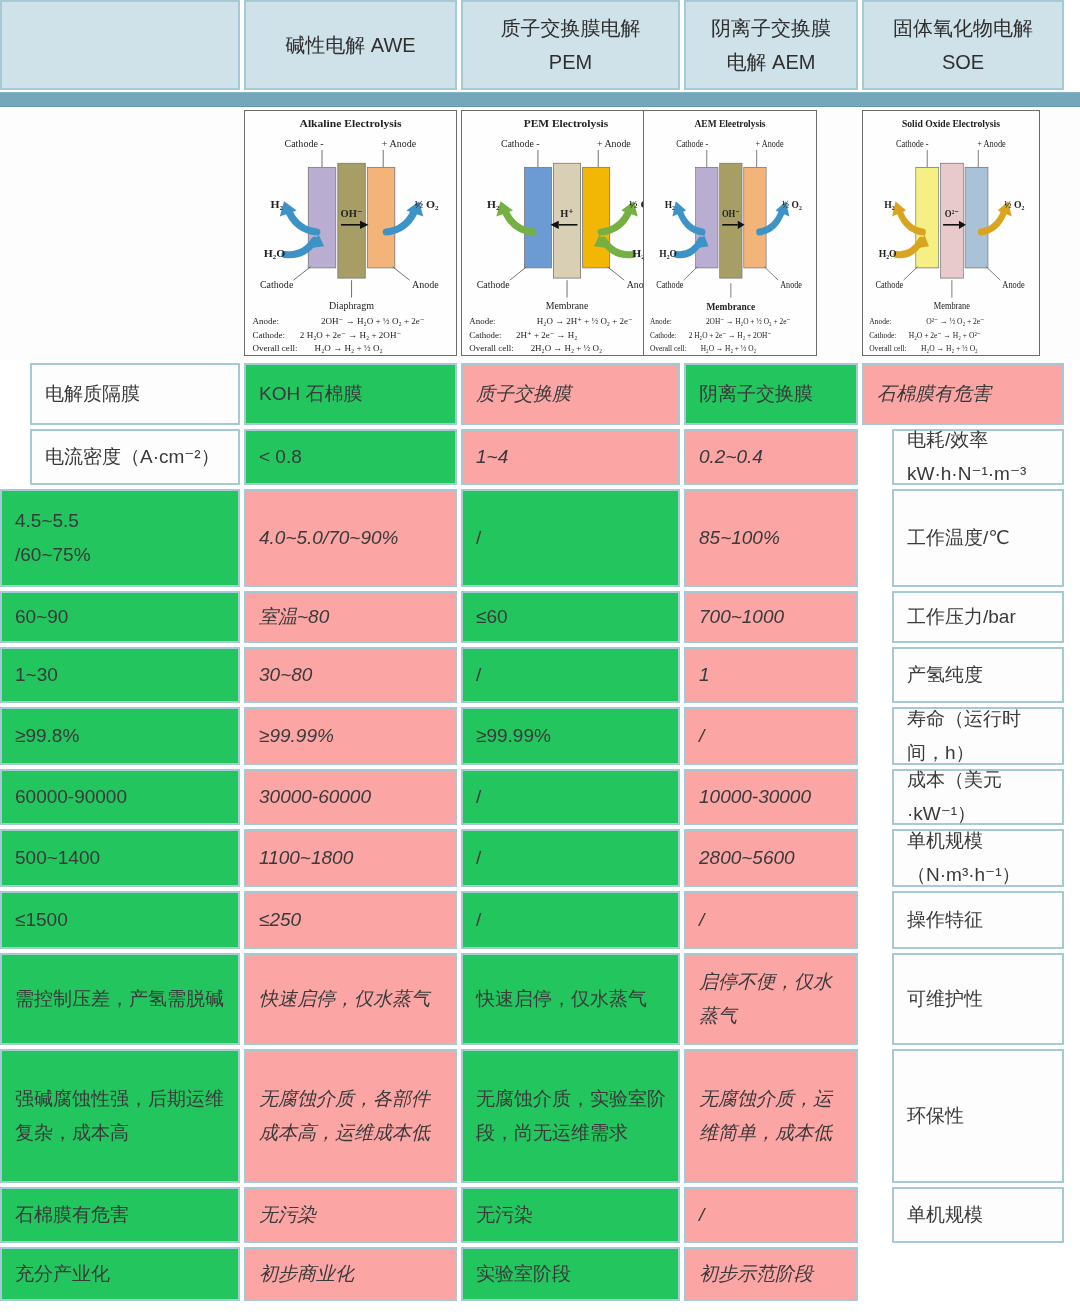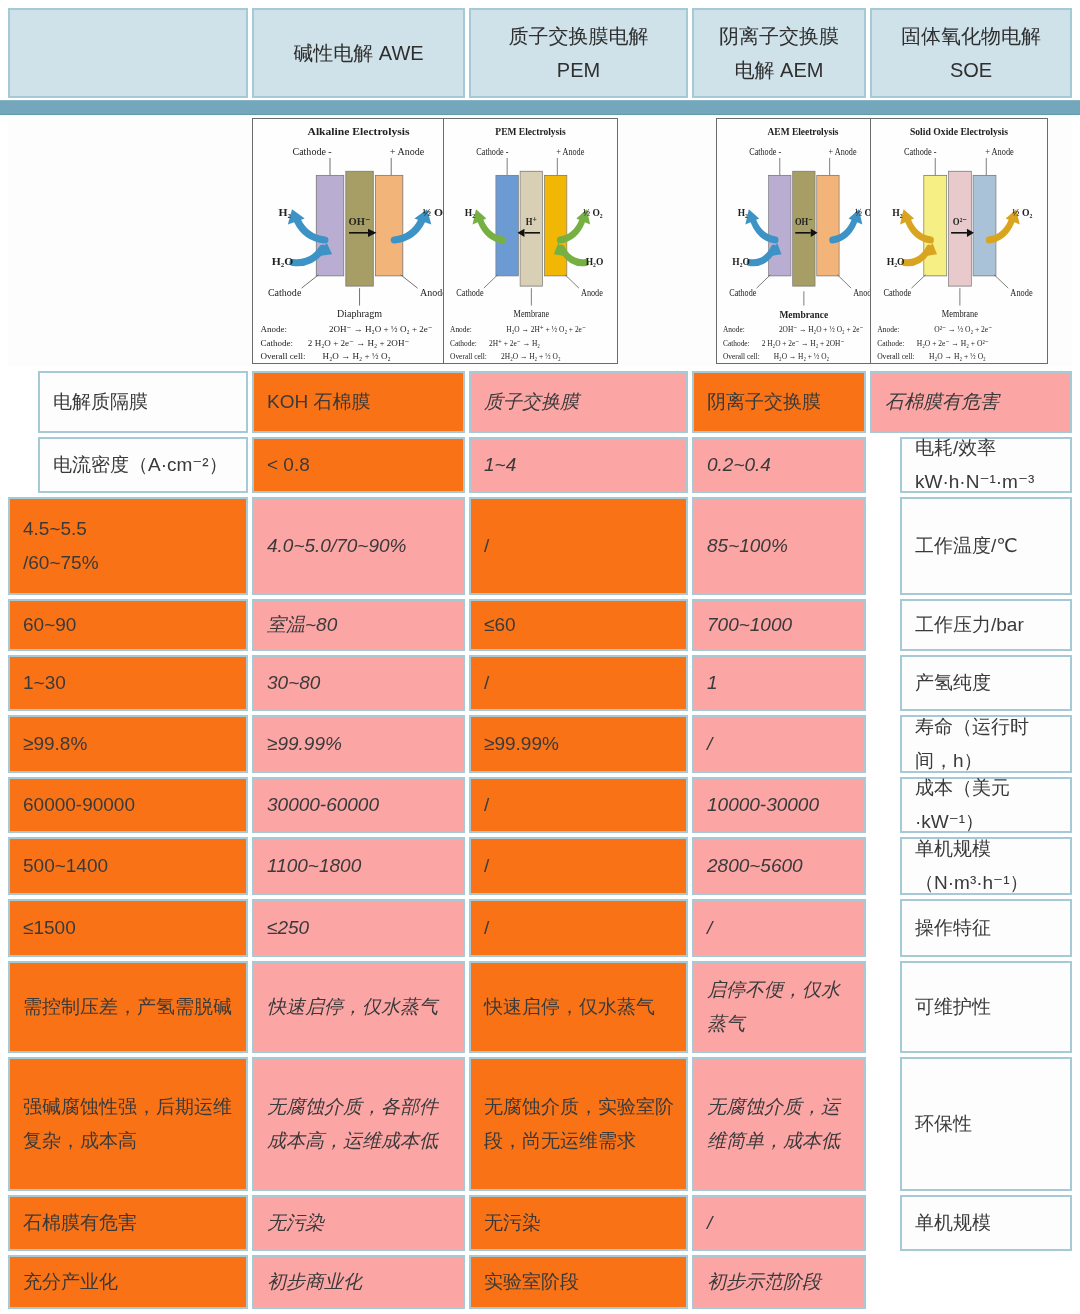--- a/index.html
+++ b/index.html
@@ -1,18 +1,18 @@
 <!DOCTYPE html>
 <html><head>
 <meta charset="utf-8">
 <style>
   html,body{margin:0;padding:0;background:#ffffff;}
   body{width:1080px;height:1314px;overflow:hidden;
        font-family:"Liberation Sans","DejaVu Sans",sans-serif;color:#3a3a3a;}
-  .page{box-sizing:border-box;width:1080px;height:1314px;padding:8px;background:#ffffff;border-radius:30px;}
+  .page{box-sizing:border-box;width:1080px;height:1314px;background:#ffffff;border-radius:30px;}
 
   
   .header-row{display:grid;grid-template-columns:240px 213px 219px 174px 202px;gap:4px;height:90px;}
   .hcell{box-sizing:border-box;border:2px solid #a6c9d6;background:#cfe1e9;
          display:flex;align-items:center;justify-content:center;text-align:center;
          font-size:20px;line-height:1.7;color:#2f2f2f;white-space:pre-line;}
 
   
   .band{height:13px;background:#74a7bb;margin:2px -8px;border-top:1px solid #87b4c4;border-bottom:1px solid #629aae;}
 
@@ -32,21 +32,21 @@
   .ionline{stroke:#111;stroke-width:1.6;}
   .ionhead{fill:#111;}
 
   
   .tgrid{display:grid;grid-template-columns:240px 213px 219px 174px 202px;
          grid-template-rows:62px 56px 98px 52px 56px 58px 56px 58px 58px 92px 134px 56px 54px;
          gap:4px;margin-top:4px;}
   .cell{box-sizing:border-box;border:2px solid #a6c9d6;display:flex;align-items:center;
         padding:2px 12px 2px 13px;font-size:19px;line-height:1.8;white-space:pre-line;}
   .lbl{background:#fdfdfd;margin-left:30px;}
-  .g{background:#f97316;}
+  .g{background:#22c55e;}
   .w{background:#fca5a5;font-style:italic;}
 </style>
 </head>
 <body>
 
 <div class="page">
 
   <div class="header-row">
     <div class="hcell"></div>
     <div class="hcell">碱性电解 AWE</div>
@@ -92,21 +92,21 @@
         <text class="dl" x="171" y="173" text-anchor="middle">Anode</text>
         <text class="de" x="7" y="208">Anode:</text>
         <text class="de" x="72" y="208">2OH⁻ → H₂O + ½ O₂ + 2e⁻</text>
         <text class="de" x="7" y="221">Cathode:</text>
         <text class="de" x="52" y="221">2 H₂O + 2e⁻ → H₂ + 2OH⁻</text>
         <text class="de" x="7" y="234">Overall cell:</text>
         <text class="de" x="66" y="234">H₂O → H₂ + ½ O₂</text>
       </svg>
     </div>
 
-    <div class="dbox" style="left:435px;width:175px;">
+    <div class="dbox" style="left:461px;width:210px;">
       <svg viewBox="0 0 200 238" preserveAspectRatio="none">
         <text class="dt" x="100" y="16" text-anchor="middle">PEM Electrolysis</text>
         <text class="dl" x="56" y="35" text-anchor="middle">Cathode -</text>
         <text class="dl" x="146" y="35" text-anchor="middle">+ Anode</text>
         <line class="thin" x1="73" y1="38" x2="73" y2="55"></line>
         <line class="thin" x1="131" y1="38" x2="131" y2="55"></line>
         <rect class="bar" x="60" y="55" width="26" height="98" fill="#6b9bd2"></rect>
         <rect class="bar" x="88" y="51" width="26" height="112" fill="#d8cfb4"></rect>
         <rect class="bar" x="116" y="55" width="26" height="98" fill="#f2b705"></rect>
         <text class="di" x="101" y="103" text-anchor="middle">H⁺</text>
@@ -129,21 +129,21 @@
         <text class="dl" x="171" y="173" text-anchor="middle">Anode</text>
         <text class="de" x="7" y="208">Anode:</text>
         <text class="de" x="72" y="208">H₂O → 2H⁺ + ½ O₂ + 2e⁻</text>
         <text class="de" x="7" y="221">Cathode:</text>
         <text class="de" x="52" y="221">2H⁺ + 2e⁻ → H₂</text>
         <text class="de" x="7" y="234">Overall cell:</text>
         <text class="de" x="66" y="234">2H₂O → H₂ + ½ O₂</text>
       </svg>
     </div>
 
-    <div class="dbox" style="left:708px;width:174px;">
+    <div class="dbox" style="left:643px;width:174px;">
       <svg viewBox="0 0 200 238" preserveAspectRatio="none">
         <text class="dt" x="100" y="16" text-anchor="middle">AEM Eleetrolysis</text>
         <text class="dl" x="56" y="35" text-anchor="middle">Cathode -</text>
         <text class="dl" x="146" y="35" text-anchor="middle">+ Anode</text>
         <line class="thin" x1="73" y1="38" x2="73" y2="55"></line>
         <line class="thin" x1="131" y1="38" x2="131" y2="55"></line>
         <rect class="bar" x="60" y="55" width="26" height="98" fill="#b9aed2"></rect>
         <rect class="bar" x="88" y="51" width="26" height="112" fill="#a79e66"></rect>
         <rect class="bar" x="116" y="55" width="26" height="98" fill="#f2b478"></rect>
         <text class="di" x="101" y="103" text-anchor="middle">OH⁻</text>

